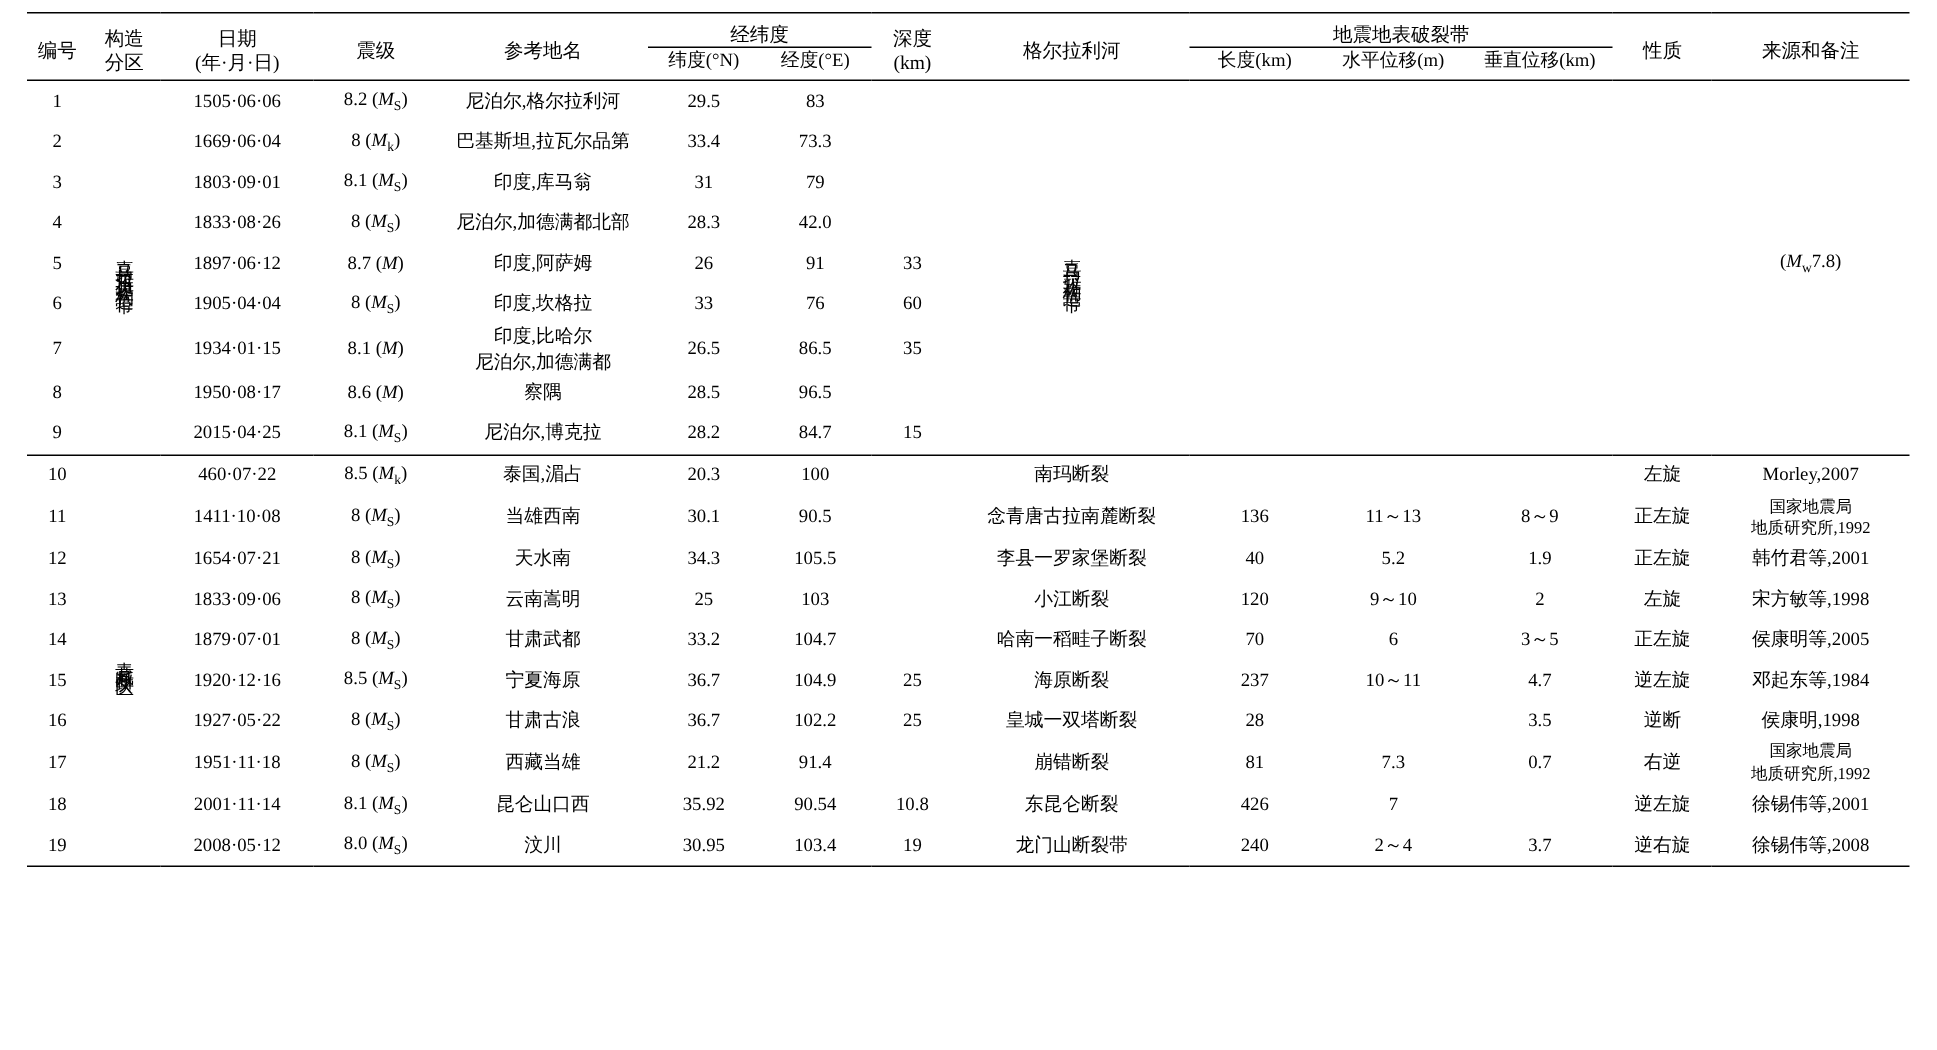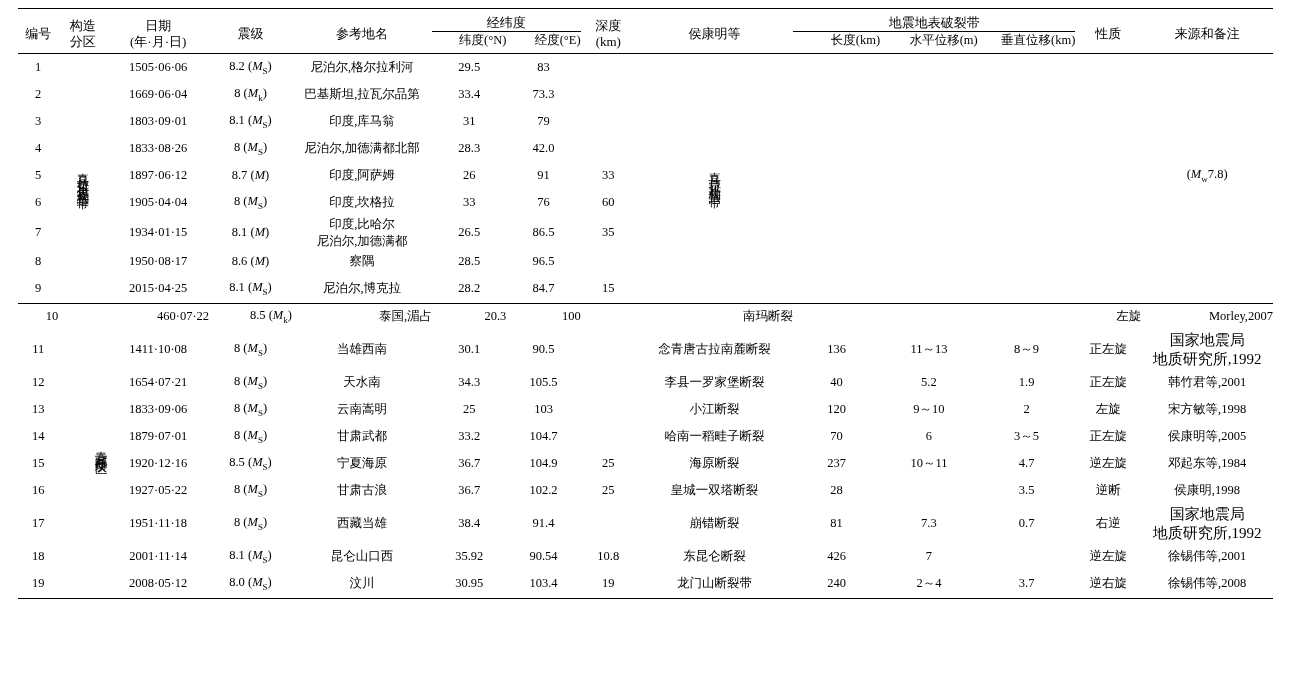--- a/index.html
+++ b/index.html
@@ -41,33 +41,31 @@
   .hdr-cell {
     font-size: 13px;
     line-height: 1.25;
   }
   .grp-underline {
     border-bottom: 0.9px solid #000;
   }
   thead tr.hrow2 td {
     padding-bottom: 4px;
     font-size: 12.5px;
-    text-align: right;
   }
   tr.hdr-bottom-rule td {
     border-bottom: 1.1px solid #000;
   }
   tbody td {
     height: 27px;
     line-height: 1.25;
     font-size: 12.5px;
   }
   tbody tr.sep td {
     border-top: 1.1px solid #000;
-    text-align: right;
   }
   tr.rule-bottom td {
     border-top: 1.6px solid #000;
   }
   .ital { font-style: italic; }
   .sub { font-size: 9px; vertical-align: sub; }
   .mag { white-space: nowrap; }
   .vertlabel {
     writing-mode: vertical-rl;
     text-orientation: upright;
@@ -78,21 +76,21 @@
   }
   .twoline { line-height: 1.3; }
   .fault-vert {
     writing-mode: vertical-rl;
     text-orientation: upright;
     letter-spacing: 4px;
     line-height: 1.0;
     display: inline-block;
     font-size: 12.5px;
   }
-  .src-two { line-height: 1.3; font-size: 15px; }
+  .src-two { line-height: 1.3; font-size: 11px; }
   .nowrap { white-space: nowrap; margin-top: 20px; }
   .colnum { width: 38px; }
   .colzone { width: 46px; }
   .coldate { width: 96px; }
   .colmag { width: 78px; }
   .colplace { width: 132px; }
   .collat { width: 70px; }
   .collon { width: 70px; }
   .coldep { width: 52px; }
   .colfault { width: 148px; }
@@ -134,21 +132,21 @@
           <div>日期</div>
           <div>(年·月·日)</div>
         </td>
         <td class="hdr-cell" rowspan="2">震级</td>
         <td class="hdr-cell" rowspan="2">参考地名</td>
         <td class="hdr-cell grp-underline" colspan="2">经纬度</td>
         <td class="hdr-cell" rowspan="2">
           <div>深度</div>
           <div>(km)</div>
         </td>
-        <td class="hdr-cell" rowspan="2">侯康明等</td>
+        <td class="hdr-cell" rowspan="2">格尔拉利河</td>
         <td class="hdr-cell grp-underline" colspan="3">地震地表破裂带</td>
         <td class="hdr-cell" rowspan="2">性质</td>
         <td class="hdr-cell" rowspan="2">来源和备注</td>
       </tr>
       <tr class="hrow2">
         <td>纬度(°N)</td>
         <td>经度(°E)</td>
         <td>长度(km)</td>
         <td>水平位移(m)</td>
         <td>垂直位移(km)</td>
@@ -400,21 +398,21 @@
           <td></td>
           <td>3.5</td>
           <td>逆断</td>
           <td>侯康明,1998</td>
         </tr>
         <tr>
           <td>17</td>
           <td><span class="nowrap">1951·11·18</span></td>
           <td><span class="mag">8&nbsp;(<span class="ital">M</span><span class="sub">S</span>)</span></td>
           <td>西藏当雄</td>
-          <td>38.4</td>
+          <td>21.2</td>
           <td>91.4</td>
           <td></td>
           <td>崩错断裂</td>
           <td>81</td>
           <td>7.3</td>
           <td>0.7</td>
           <td>右逆</td>
           <td>
             <div class="src-two">
               <div>国家地震局</div>

